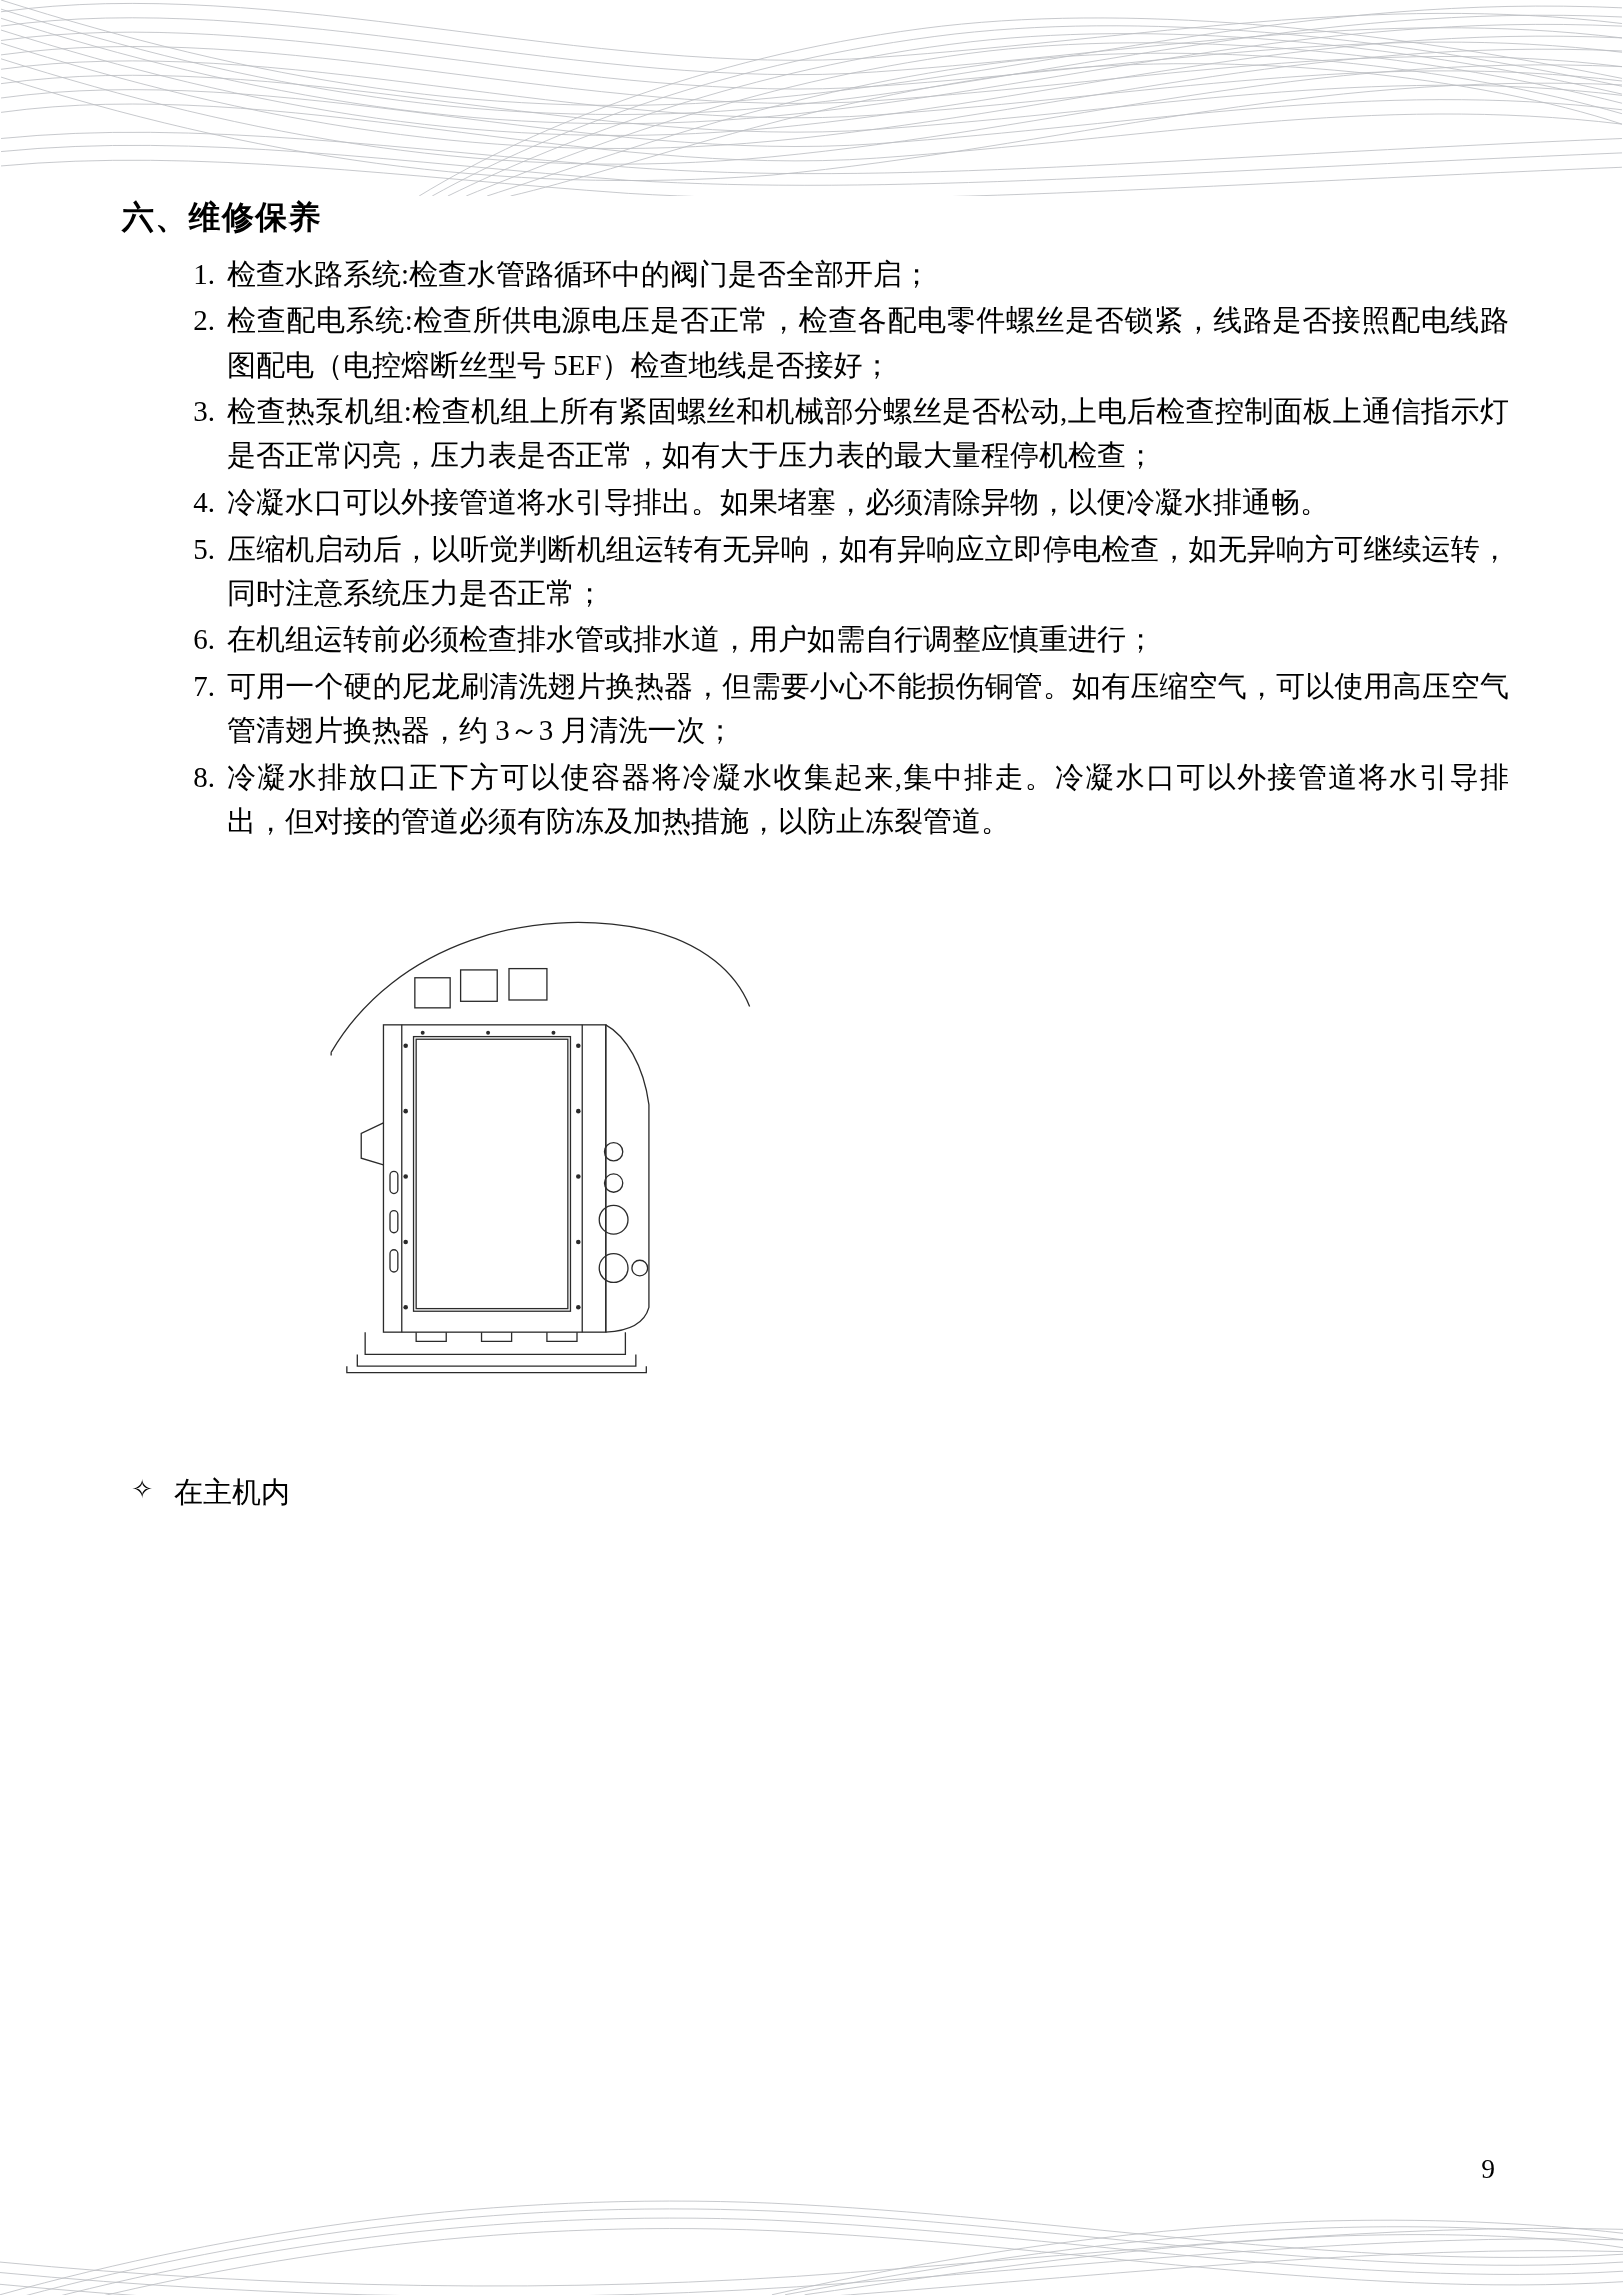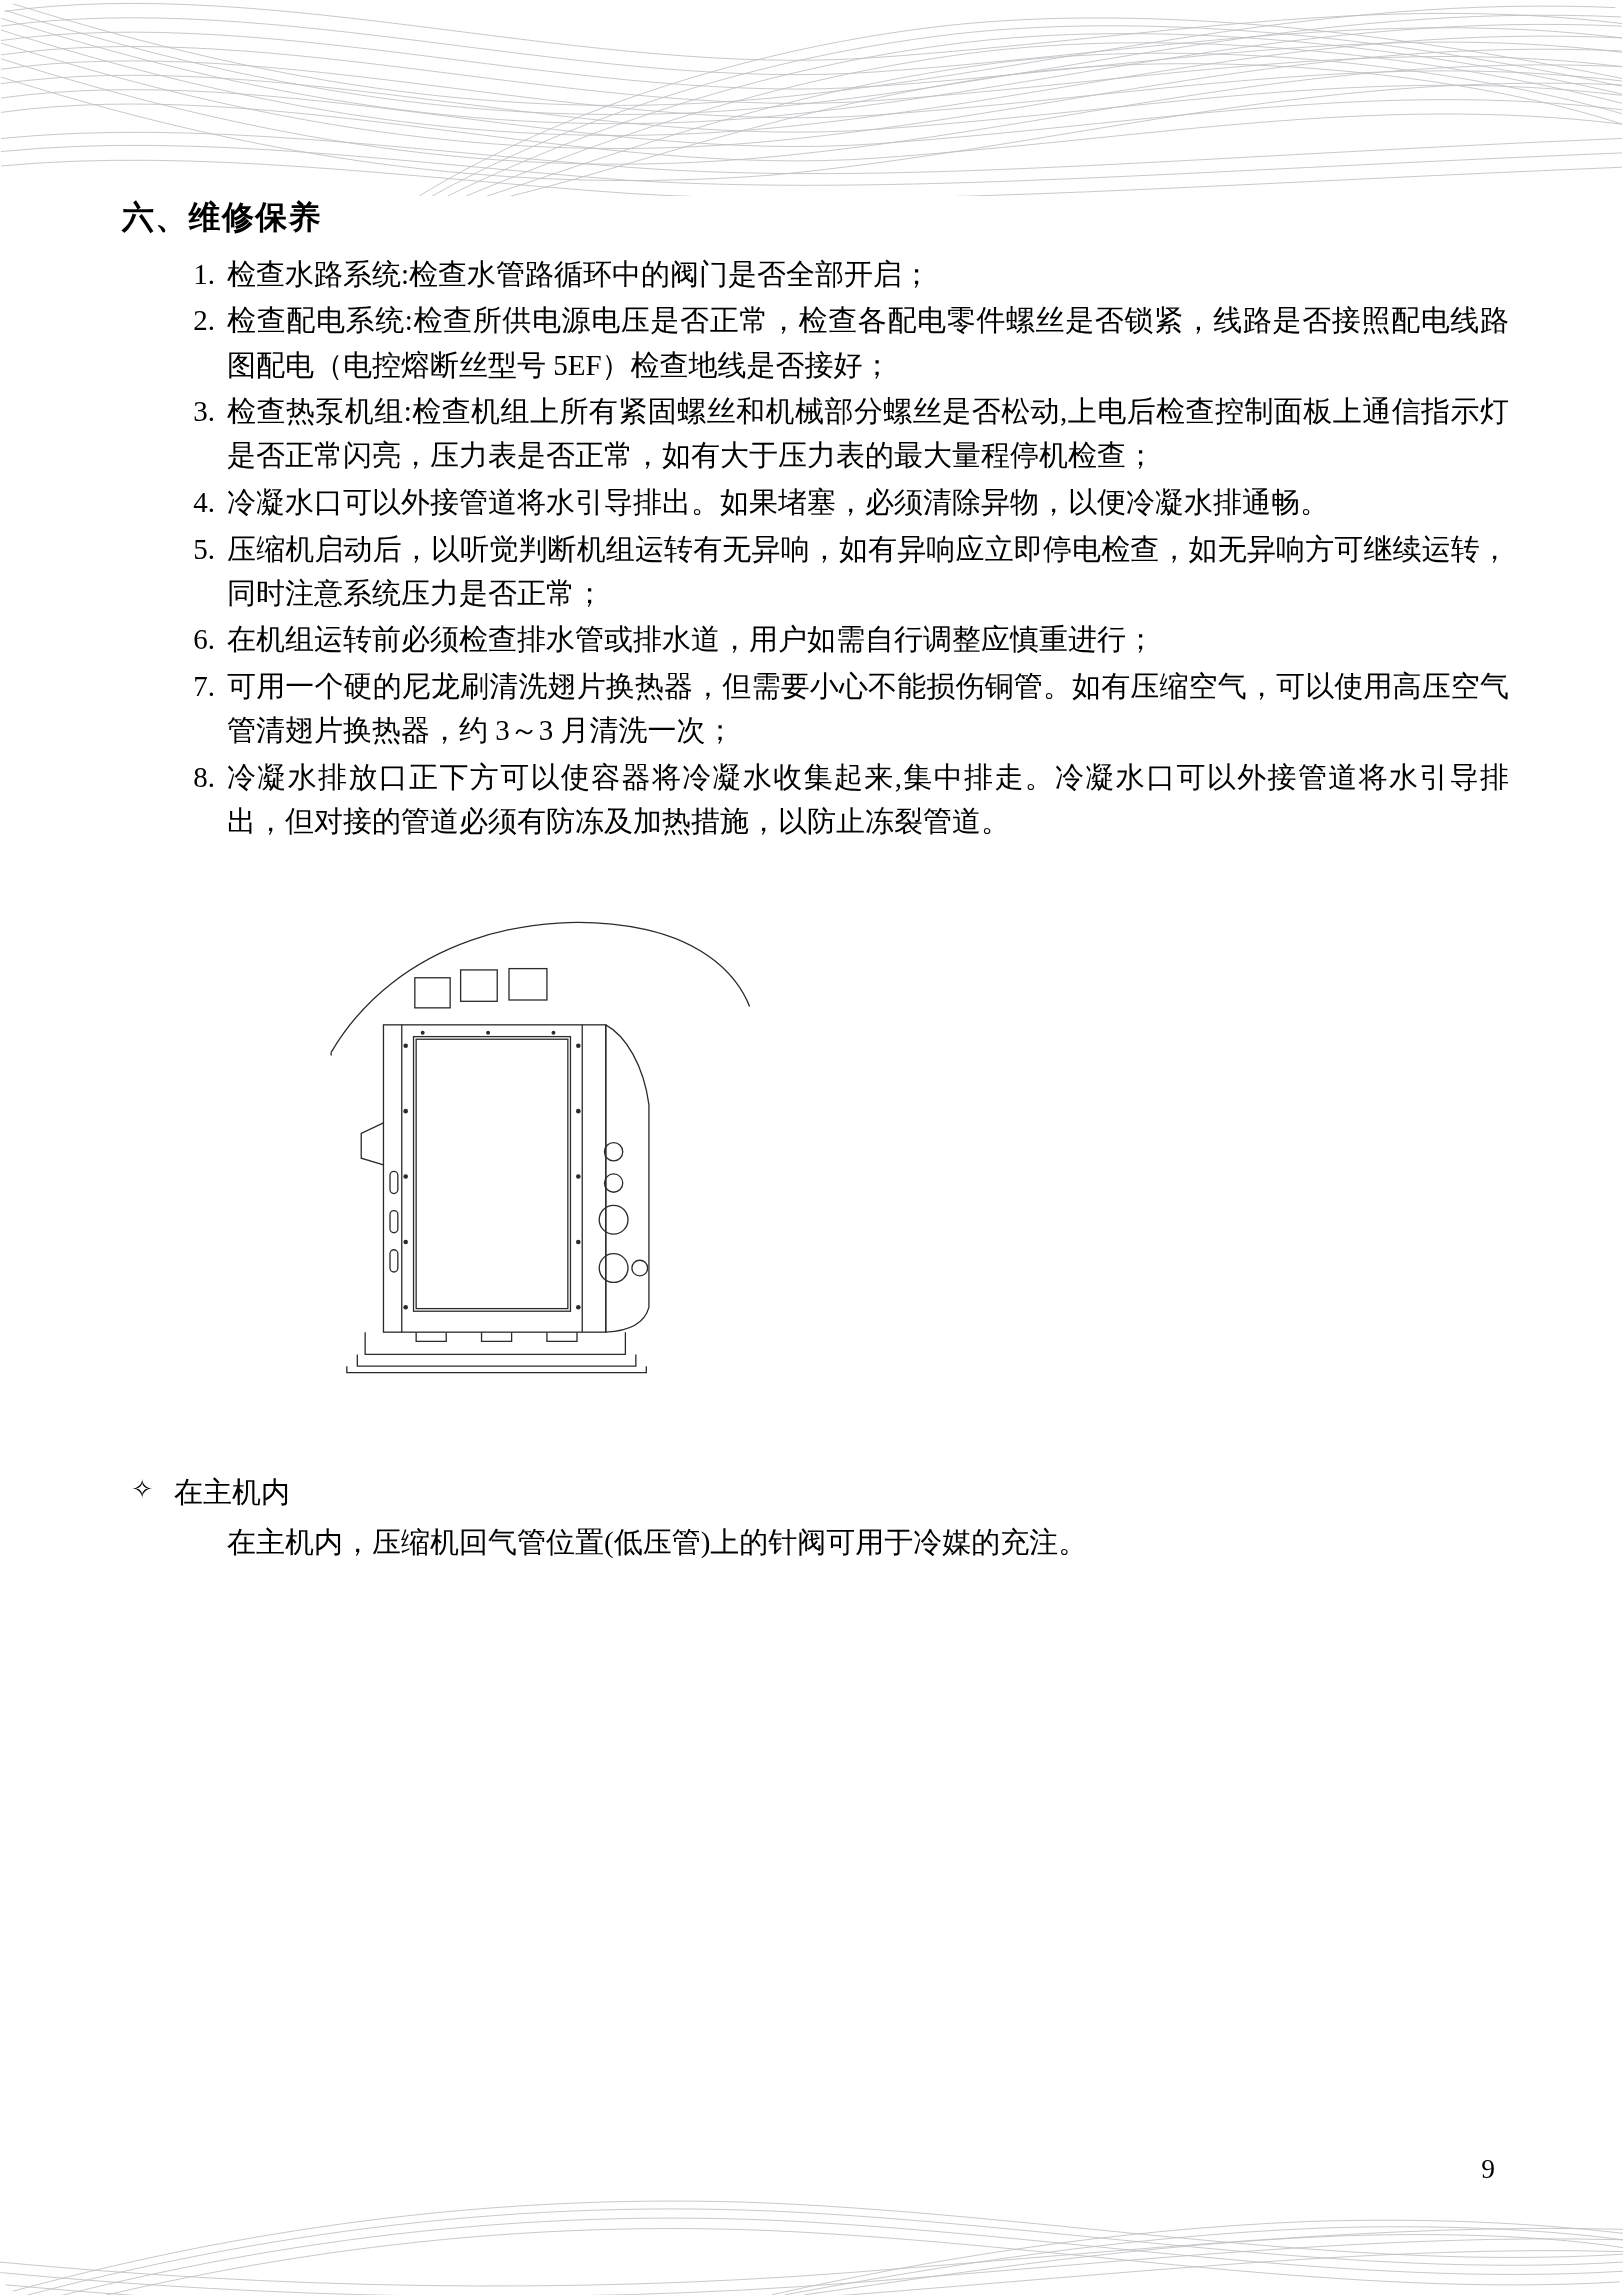--- a/index.html
+++ b/index.html
@@ -8,21 +8,20 @@
     background: #ffffff;
   }
   .page {
     position: relative;
     width: 1623px;
     height: 2295px;
     background: #ffffff;
     overflow: hidden;
     font-family: "Liberation Serif", serif;
     color: #000000;
-    border-radius: 26px;
   }
   .deco {
     position: absolute;
     left: 0;
     pointer-events: none;
   }
   .deco-top { top: 0; }
   .deco-bottom { bottom: 0; }
 
   .content {
@@ -257,21 +256,20 @@
           <circle cx="360" cy="180" r="3"></circle>
         </g>
       </svg>
     </div>
 
     <div class="bullet-block">
       <div class="bullet-line">
         <span class="diamond">✧</span>
         <span>在主机内</span>
       </div>
-      <div class="bullet-body">在主机内，压缩机回气管位置(低压管)上的针阀可用于冷媒的充注。</div>
     </div>
 
   </div>
 
   <div class="page-number">9</div>
 
 </div>
 
 
 </body></html>

